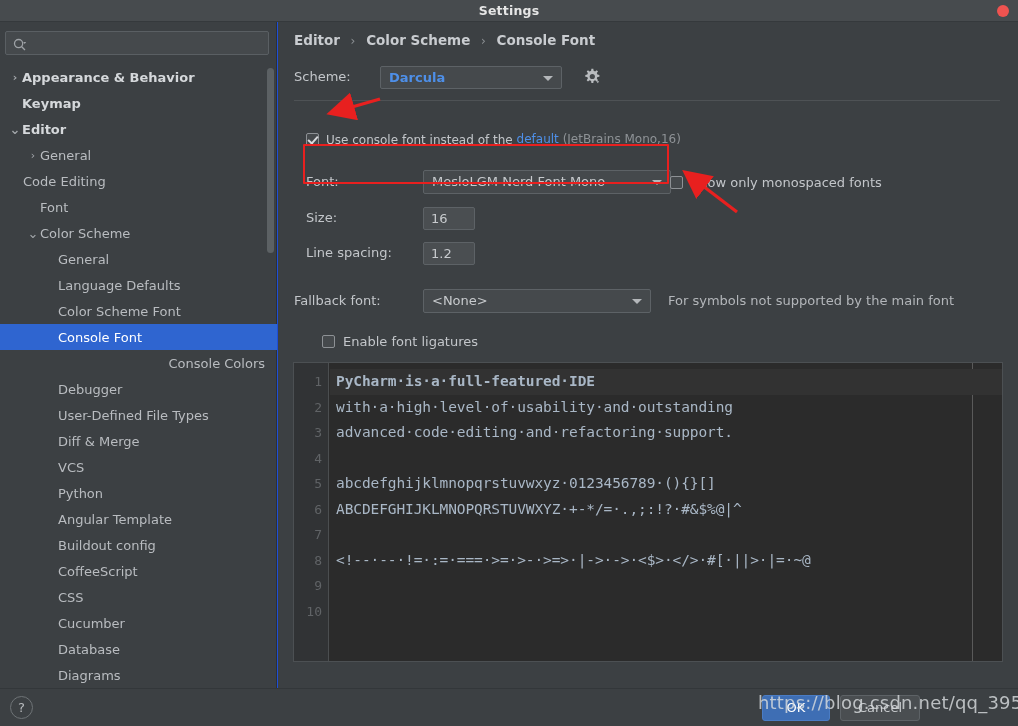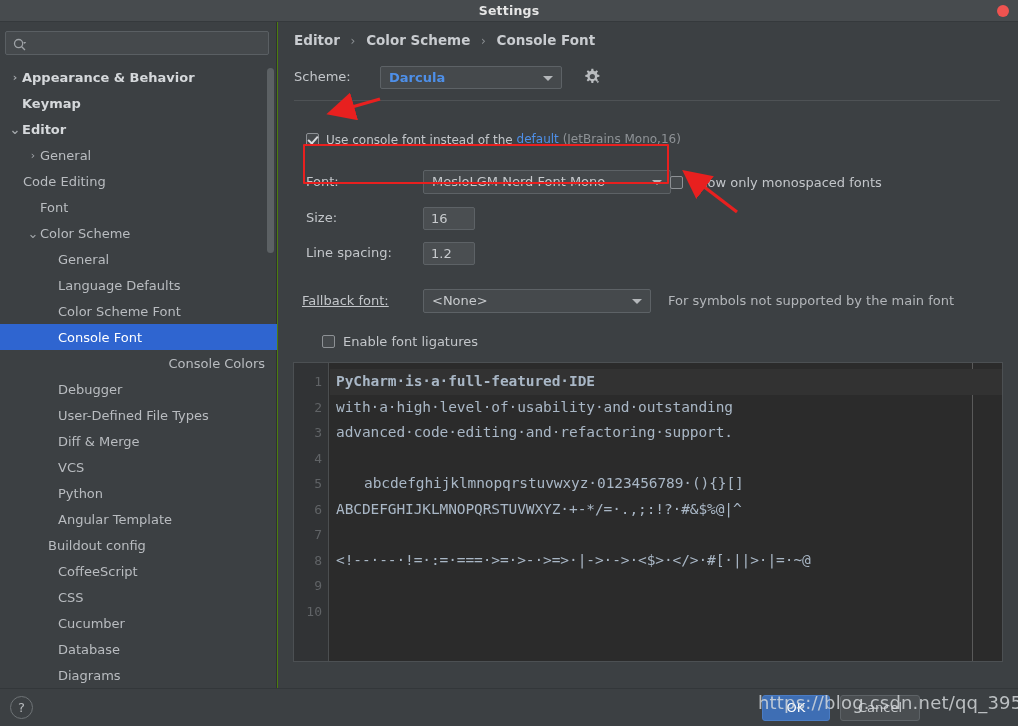--- a/index.html
+++ b/index.html
@@ -6,21 +6,21 @@
   html, body {
     margin: 0; padding: 0;
     width: 1018px; height: 726px;
     overflow: hidden;
     background: #3c4043;
     font-family: "DejaVu Sans", "Liberation Sans", sans-serif;
   }
   #app {
     position: relative;
     width: 1018px; height: 726px;
-    background: #4d7c0f;
+    background: #1d4ed8;
   }
 
   
   .titlebar {
     position: absolute; left: 0; top: 0; width: 1018px; height: 22px;
     background: #474b4e;
     border-bottom: 1px solid #35393c;
   }
   .titlebar-title {
     position: absolute; left: 0; top: 0; width: 1018px;
@@ -305,21 +305,21 @@
         <div class="tree-row" style="padding-left: 44px;"><span class="tw empty"></span><span class="tlabel">Language Defaults</span></div>
         <div class="tree-row" style="padding-left: 44px;"><span class="tw empty"></span><span class="tlabel">Color Scheme Font</span></div>
         <div class="tree-row sel" style="padding-left: 44px;"><span class="tw empty"></span><span class="tlabel">Console Font</span></div>
         <div class="tree-row" style="padding-left: 44px; text-align: right;"><span class="tw empty"></span><span class="tlabel">Console Colors</span></div>
         <div class="tree-row" style="padding-left: 44px;"><span class="tw empty"></span><span class="tlabel">Debugger</span></div>
         <div class="tree-row" style="padding-left: 44px;"><span class="tw empty"></span><span class="tlabel">User-Defined File Types</span></div>
         <div class="tree-row" style="padding-left: 44px;"><span class="tw empty"></span><span class="tlabel">Diff &amp; Merge</span></div>
         <div class="tree-row" style="padding-left: 44px;"><span class="tw empty"></span><span class="tlabel">VCS</span></div>
         <div class="tree-row" style="padding-left: 44px;"><span class="tw empty"></span><span class="tlabel">Python</span></div>
         <div class="tree-row" style="padding-left: 44px;"><span class="tw empty"></span><span class="tlabel">Angular Template</span></div>
-        <div class="tree-row" style="padding-left: 34px;"><span class="tw empty"></span><span class="tlabel">Buildout config</span></div>
+        <div class="tree-row" style="padding-left: 44px;"><span class="tw empty"></span><span class="tlabel">Buildout config</span></div>
         <div class="tree-row" style="padding-left: 44px;"><span class="tw empty"></span><span class="tlabel">CoffeeScript</span></div>
         <div class="tree-row" style="padding-left: 44px;"><span class="tw empty"></span><span class="tlabel">CSS</span></div>
         <div class="tree-row" style="padding-left: 44px;"><span class="tw empty"></span><span class="tlabel">Cucumber</span></div>
         <div class="tree-row" style="padding-left: 44px;"><span class="tw empty"></span><span class="tlabel">Database</span></div>
         <div class="tree-row" style="padding-left: 44px;"><span class="tw empty"></span><span class="tlabel">Diagrams</span></div>
       </div>
 
     <div class="side-scroll-track"></div>
     <div class="side-scroll-thumb"></div>
   </div>
@@ -372,21 +372,21 @@
     <span class="field-label" style="left:28px; top:188px;">Size:</span>
     <div class="textfield" style="left:145px; top:185px; width:52px;">
       <span class="val">16</span>
     </div>
 
     <span class="field-label" style="left:28px; top:223px;">Line spacing:</span>
     <div class="textfield" style="left:145px; top:220px; width:52px;">
       <span class="val">1.2</span>
     </div>
 
-    <span class="field-label" style="left:24px; top:271px;text-decoration:underline;">Fallback font:</span>
+    <span class="field-label" style="left:16px; top:271px;">Fallback font:</span>
     <div class="combo" style="left:145px; top:267px; width:228px;">
       <span class="val">&lt;None&gt;</span>
       <span class="combo-arrow"></span>
     </div>
     <span class="fallback-hint" style="left:390px; top:271px;">For symbols not supported by the main font</span>
 
     <div class="ligatures-row" style="left:44px; top:311px;">
       <span class="cb"></span><span class="txt">Enable font ligatures</span>
     </div>
   </div>
@@ -403,21 +403,21 @@
         <div class="gutter-num" style="top: 184.5px;">8</div>
         <div class="gutter-num" style="top: 210px;">9</div>
         <div class="gutter-num" style="top: 235.5px;">10</div>
       </div>
     <div class="code-area" id="code-area">
       <div class="right-margin"></div>
     <div class="code-line caret" style="top: 6px; font-weight: bold;">PyCharm·is·a·full-featured·IDE</div>
         <div class="code-line" style="top: 31.5px;">with·a·high·level·of·usability·and·outstanding</div>
         <div class="code-line" style="top: 57px;">advanced·code·editing·and·refactoring·support.</div>
         <div class="code-line" style="top: 82.5px;"></div>
-        <div class="code-line" style="top: 108px; margin-left: 28px;">abcdefghijklmnopqrstuvwxyz·0123456789·(){}[]</div>
+        <div class="code-line" style="top: 108px;">abcdefghijklmnopqrstuvwxyz·0123456789·(){}[]</div>
         <div class="code-line" style="top: 133.5px;">ABCDEFGHIJKLMNOPQRSTUVWXYZ·+-*/=·.,;:!?·#&amp;$%@|^</div>
         <div class="code-line" style="top: 159px;"></div>
         <div class="code-line" style="top: 184.5px;">&lt;!--·--·!=·:=·===·&gt;=·&gt;-·&gt;=&gt;·|-&gt;·-&gt;·&lt;$&gt;·&lt;/&gt;·#[·||&gt;·|=·~@</div>
         <div class="code-line" style="top: 210px;"></div>
         <div class="code-line" style="top: 235.5px;"></div>
       </div>
   </div>
 
   <div class="bottombar">
     <div class="help-btn">?</div>

